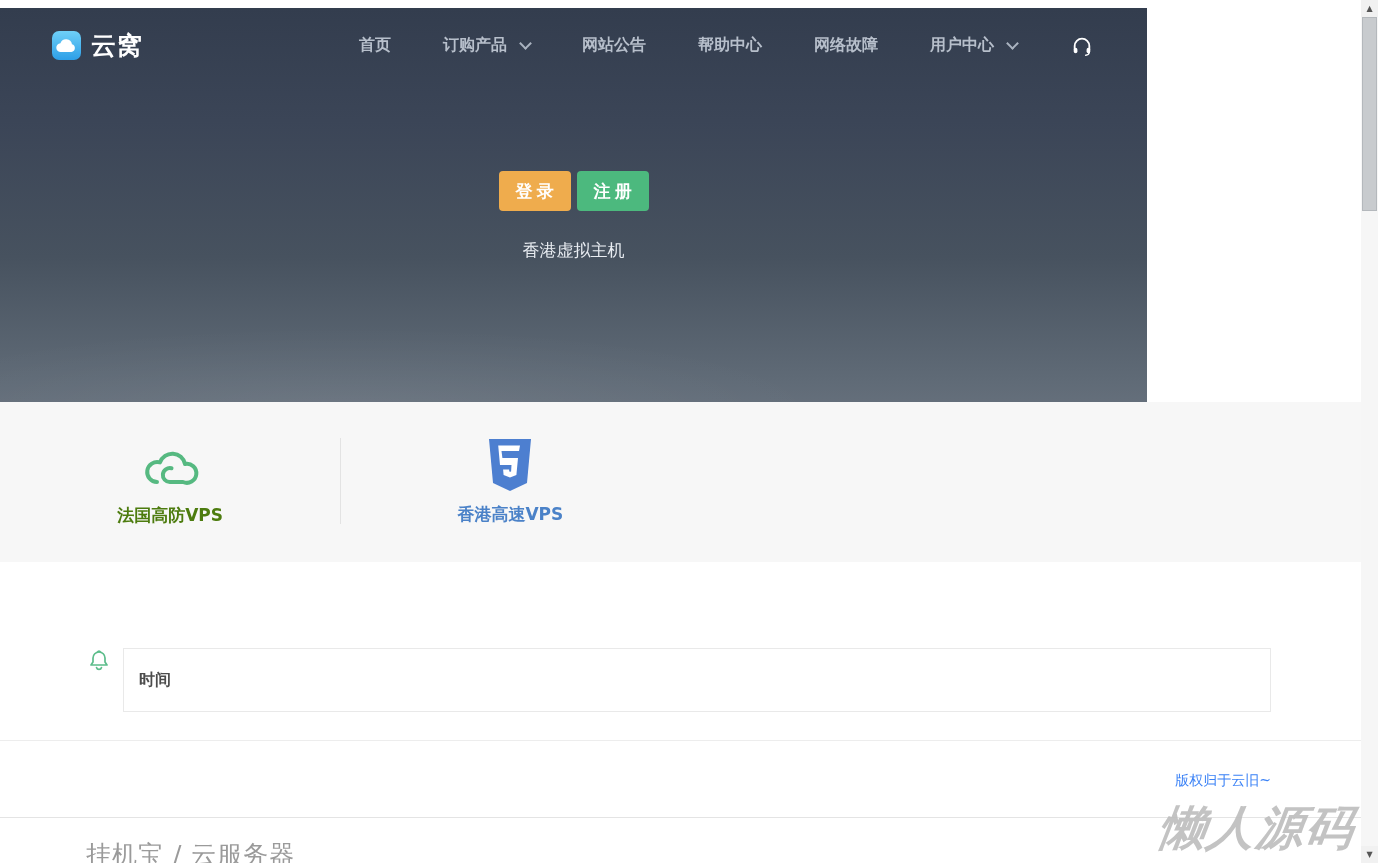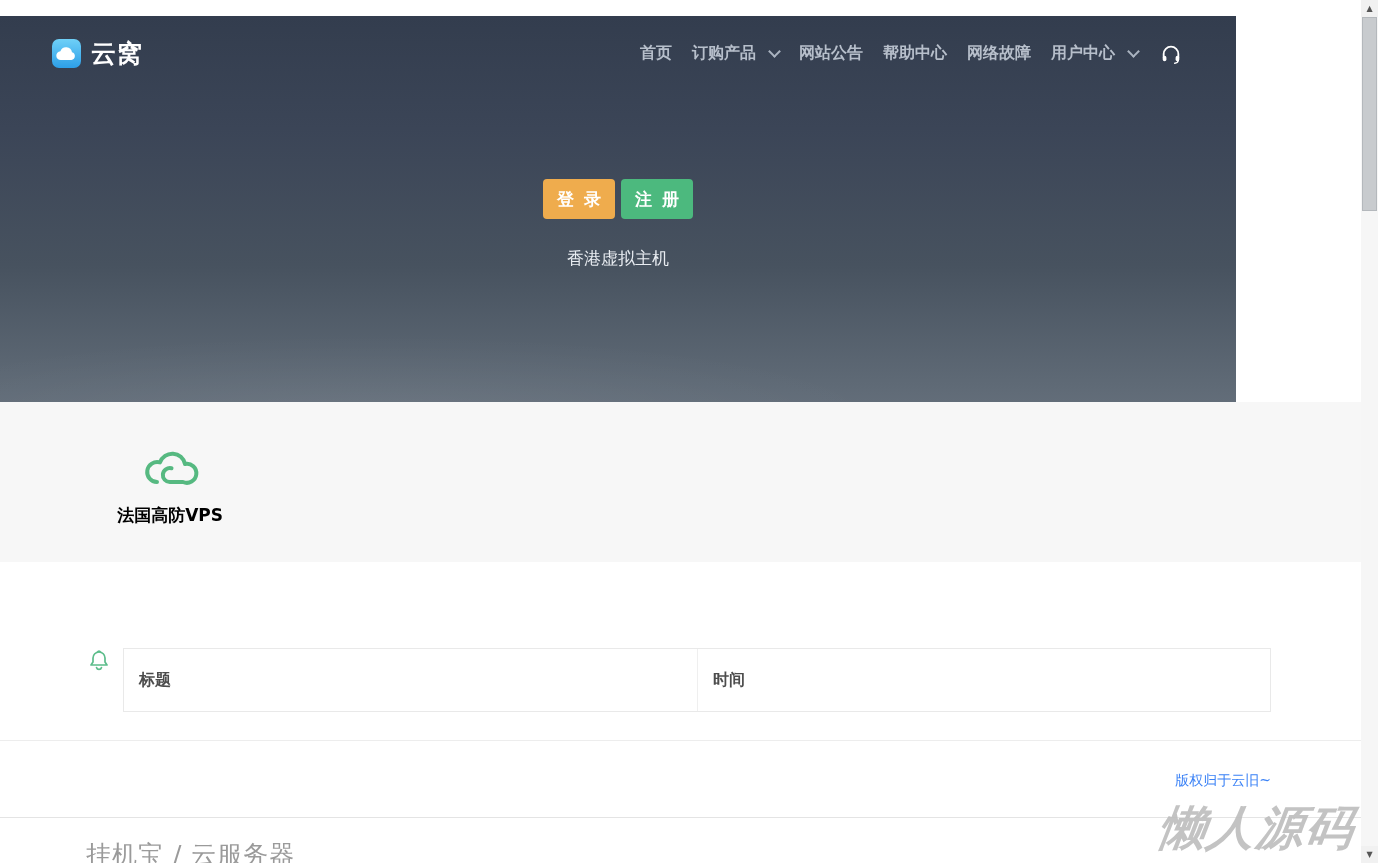--- a/index.html
+++ b/index.html
@@ -1,51 +1,51 @@
 <!DOCTYPE html>
 <html><head>
 <meta charset="utf-8">
 <style>
   * { margin:0; padding:0; box-sizing:border-box; }
   html,body { width:1378px; height:863px; overflow:hidden; background:#fff;
     font-family:"DejaVu Sans","Liberation Sans",sans-serif; }
   .page { position:absolute; left:0; top:0; width:1361px; height:863px; overflow:hidden; background:#fff; }
 
   
-  .hero { position:absolute; left:0; top:16px; width:1236px; height:402px;
+  .hero { position:absolute; left:0; top:8px; width:1147px; height:402px;
     background:linear-gradient(180deg,#333d4e 0%,#3b4557 28%,#47525f 62%,#5f6a76 92%,#66707c 100%);padding-left:48px; }
   .hero .haze { position:absolute; left:0; bottom:0; width:100%; height:120px;
     background:radial-gradient(60% 100% at 30% 100%, rgba(255,255,255,0.06), rgba(255,255,255,0) 70%); }
   .navbar { position:absolute; left:0; top:0; width:100%; height:75px; display:flex; align-items:center; }
   .logo { position:absolute; left:52px; top:0; height:75px; display:flex; align-items:center; gap:10px; }
   .logo-icon { width:29px; height:29px; border-radius:7px;
     background:linear-gradient(180deg,#6fd0f7 0%,#2d9fe8 100%); display:flex; align-items:center; justify-content:center; }
   .logo-text { color:#ffffff; font-size:25px; font-weight:bold; letter-spacing:1px; }
-  .nav-menu { position:absolute; right:54px; top:0; height:75px; display:flex; align-items:center; gap:20px; }
+  .nav-menu { position:absolute; right:54px; top:0; height:75px; display:flex; align-items:center; gap:52px; }
   .nav-item { display:flex; align-items:center; color:#b7bfcb; font-size:16px; font-weight:bold; cursor:pointer; }
   .chev { width:9px; height:9px; border-right:2px solid #aab3c0; border-bottom:2px solid #aab3c0;
     transform:rotate(45deg); margin-left:14px; margin-top:-4px; }
   .headset { margin-left:2px; display:flex; align-items:center; cursor:pointer; }
 
   .hero-buttons { position:absolute; left:0; top:163px; width:100%; display:flex; justify-content:center; gap:6px; }
   .btn { width:72px; height:40px; border:none; border-radius:4px; color:#fff; font-size:17px; font-weight:bold;
-    font-family:Liberation Mono, monospace; cursor:pointer; display:flex; align-items:center; justify-content:center; white-space:pre; }
+    font-family:Liberation Serif, serif; cursor:pointer; display:flex; align-items:center; justify-content:center; white-space:pre; }
   .btn-login { background:#efac4d; }
   .btn-register { background:#4cb97e; }
   .hero-sub { position:absolute; left:0; top:231px; width:100%; text-align:center;
     color:#e9edf2; font-size:17px; }
 
   
   .features { position:absolute; left:0; top:402px; width:1361px; height:160px; background:#f7f7f7; display:flex; }
   .feature { position:relative; width:25%; height:100%; display:flex; flex-direction:column;
     align-items:center; cursor:pointer; }
   .feature + .feature::before { content:""; position:absolute; left:0; top:36px; height:86px; width:1px; background:#e3e3e3; }
   .feature .ficon { margin-top:34px; height:58px; display:flex; align-items:center; justify-content:center; }
   .feature .flabel { margin-top:9px; font-size:17px; font-weight:bold; }
-  .f-green .flabel { color:#000000;margin-top:10px; }
+  .f-green .flabel { color:#4d7c0f;margin-top:10px; }
   .f-purple .flabel { color:#9f93dd; }
   .f-orange .flabel { color:#eab95e; }
   .f-blue .flabel { color:#4b82c8; }
 
   
   .bell-wrap { position:absolute; left:89px; top:649px; }
   .ann-table { position:absolute; left:123px; top:648px; width:1148px; height:64px;
     border:1px solid #e9e9e9; background:#fff; display:flex; }
   .ann-col { height:100%; display:flex; align-items:center; padding-left:15px;
     font-size:16px; font-weight:bold; color:#4c4c4c; }
@@ -134,32 +134,40 @@
       <div class="ficon">
         <svg width="62" height="46" viewBox="0 0 62 46" fill="none" stroke="#56b981" stroke-width="4" stroke-linecap="round" stroke-linejoin="round">
           <path d="M18 40 a10 10 0 1 1 3 -19.6 a13 13 0 0 1 25 1.6 a9.5 9.5 0 1 1 -2 18 h-13 a7 7 0 1 1 1.5 -13.8"></path>
         </svg>
       </div>
       <div class="flabel">法国高防VPS</div>
     </div>
 
 
 
+    <div class="feature f-blue">
+      <div class="ficon">
+        <svg width="46" height="56" viewBox="0 0 46 56">
+          <path d="M2 2 h42 l-4 44 l-17 8 l-17 -8 z" fill="#4d7fd0"></path>
+          <path d="M32 14 H14.5 l0.9 7 H31 l-1.6 17 l-6.4 2.6 l-6.4 -2.6 l-0.5 -5.6 h6 l0.2 2 l0.9 0.4 l0.9 -0.4 l0.4 -6.4 H13 l-1.8 -19.6 H33 z" fill="#ffffff"></path>
+        </svg>
+      </div>
+      <div class="flabel">香港高速VPS</div>
+    </div>
   </div>
 
   <div class="bell-wrap">
     <svg width="20" height="23" viewBox="0 0 20 23" fill="none" stroke="#5cbd8b" stroke-width="1.7" stroke-linecap="round" stroke-linejoin="round">
       <path d="M10 3 a6 6 0 0 1 6 6 v4 l2 3 H2 l2 -3 v-4 a6 6 0 0 1 6 -6 z"></path>
       <path d="M8.6 3 a1.5 1.5 0 0 1 2.8 0"></path>
       <path d="M7.5 18.5 a2.6 2.6 0 0 0 5 0"></path>
     </svg>
   </div>
 
   <div class="ann-table">
-    <div class="ann-col ann-col-title">标题</div>
     <div class="ann-col ann-col-time">时间</div>
   </div>
 
   <div class="divider1"></div>
   <a class="copyright">版权归于云旧~</a>
   <div class="divider2"></div>
   <div class="section-heading">挂机宝 / 云服务器</div>
 
   <div class="watermark">懒人源码</div>
 </div>

